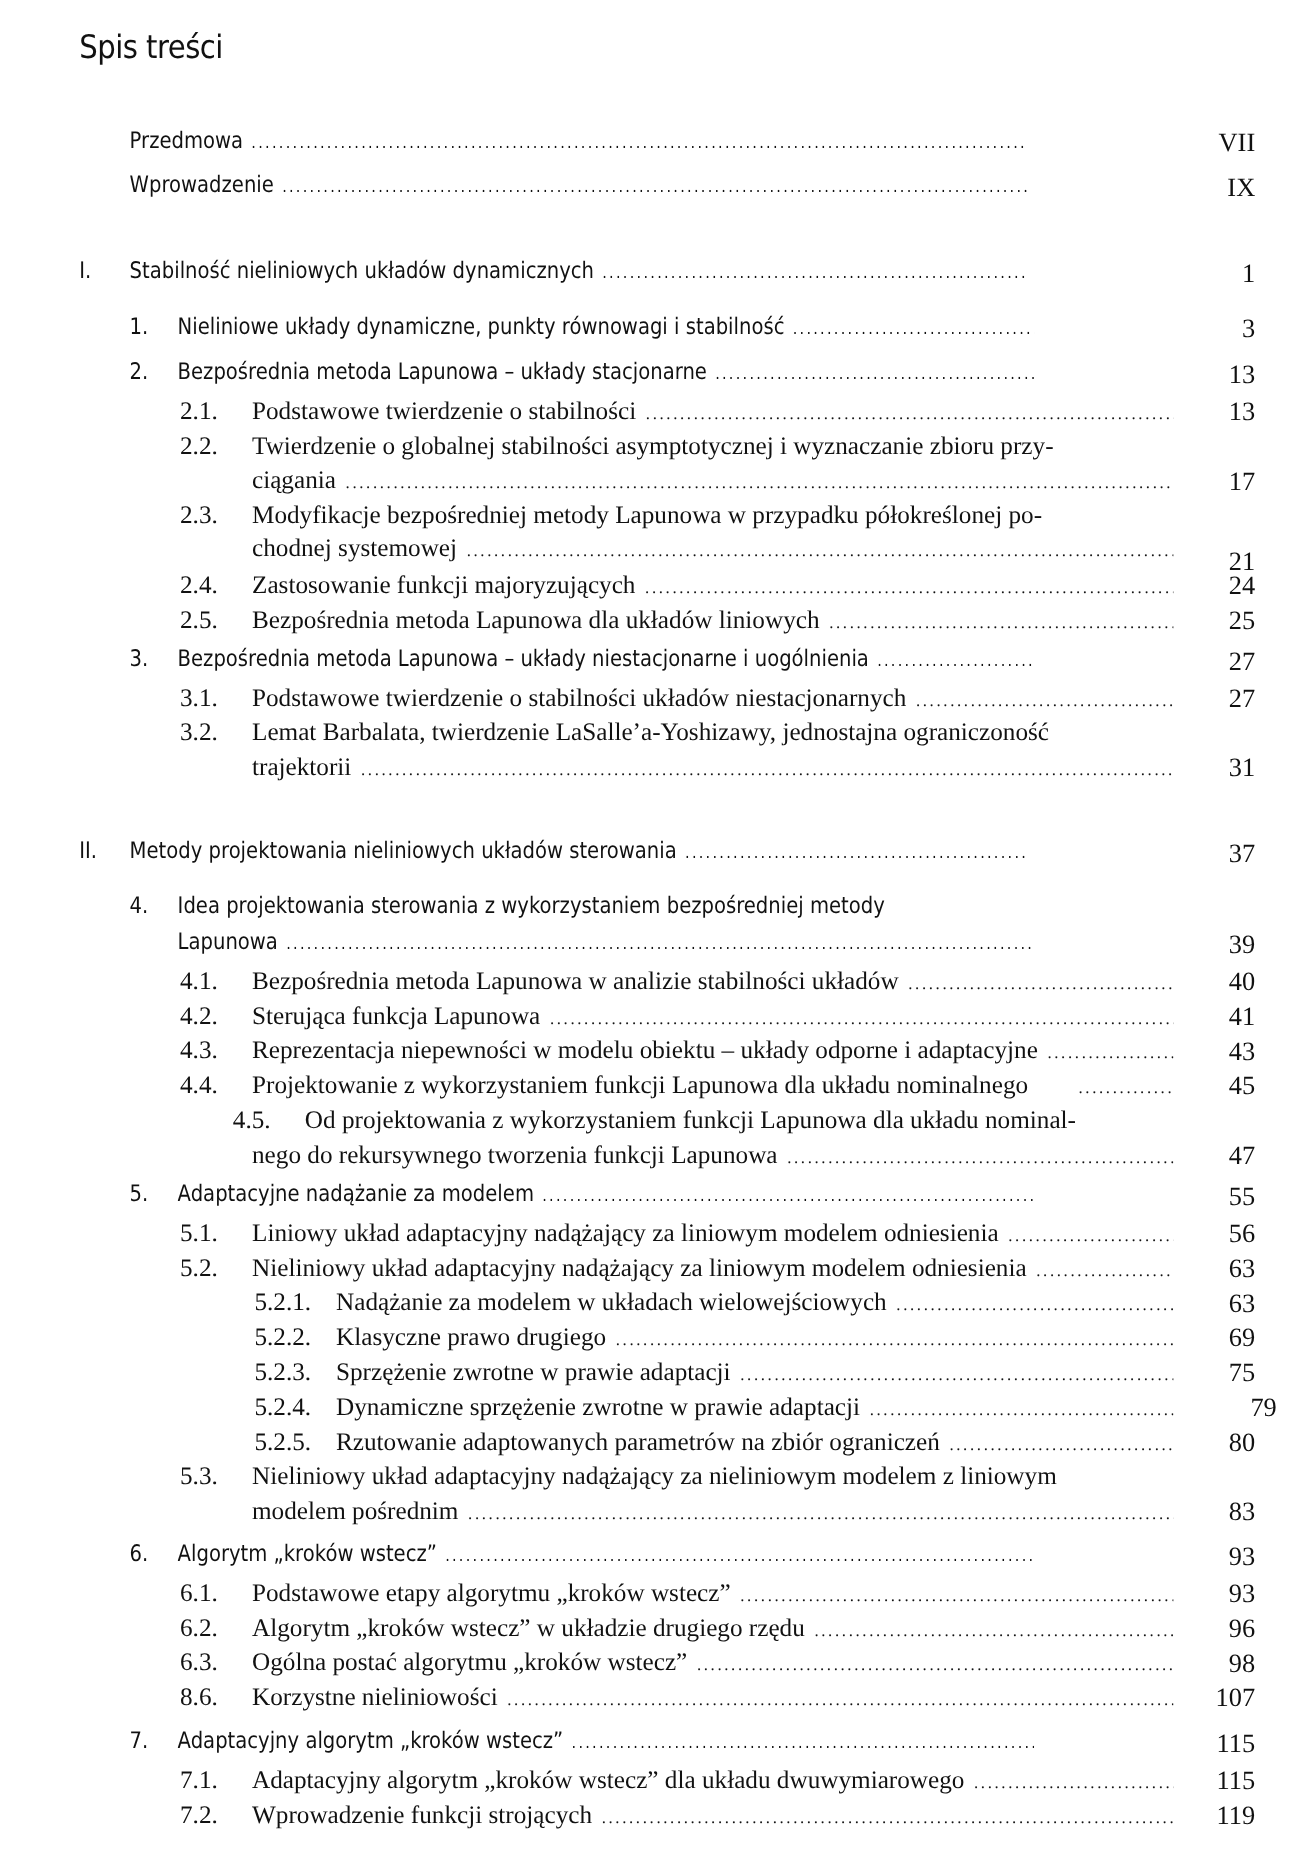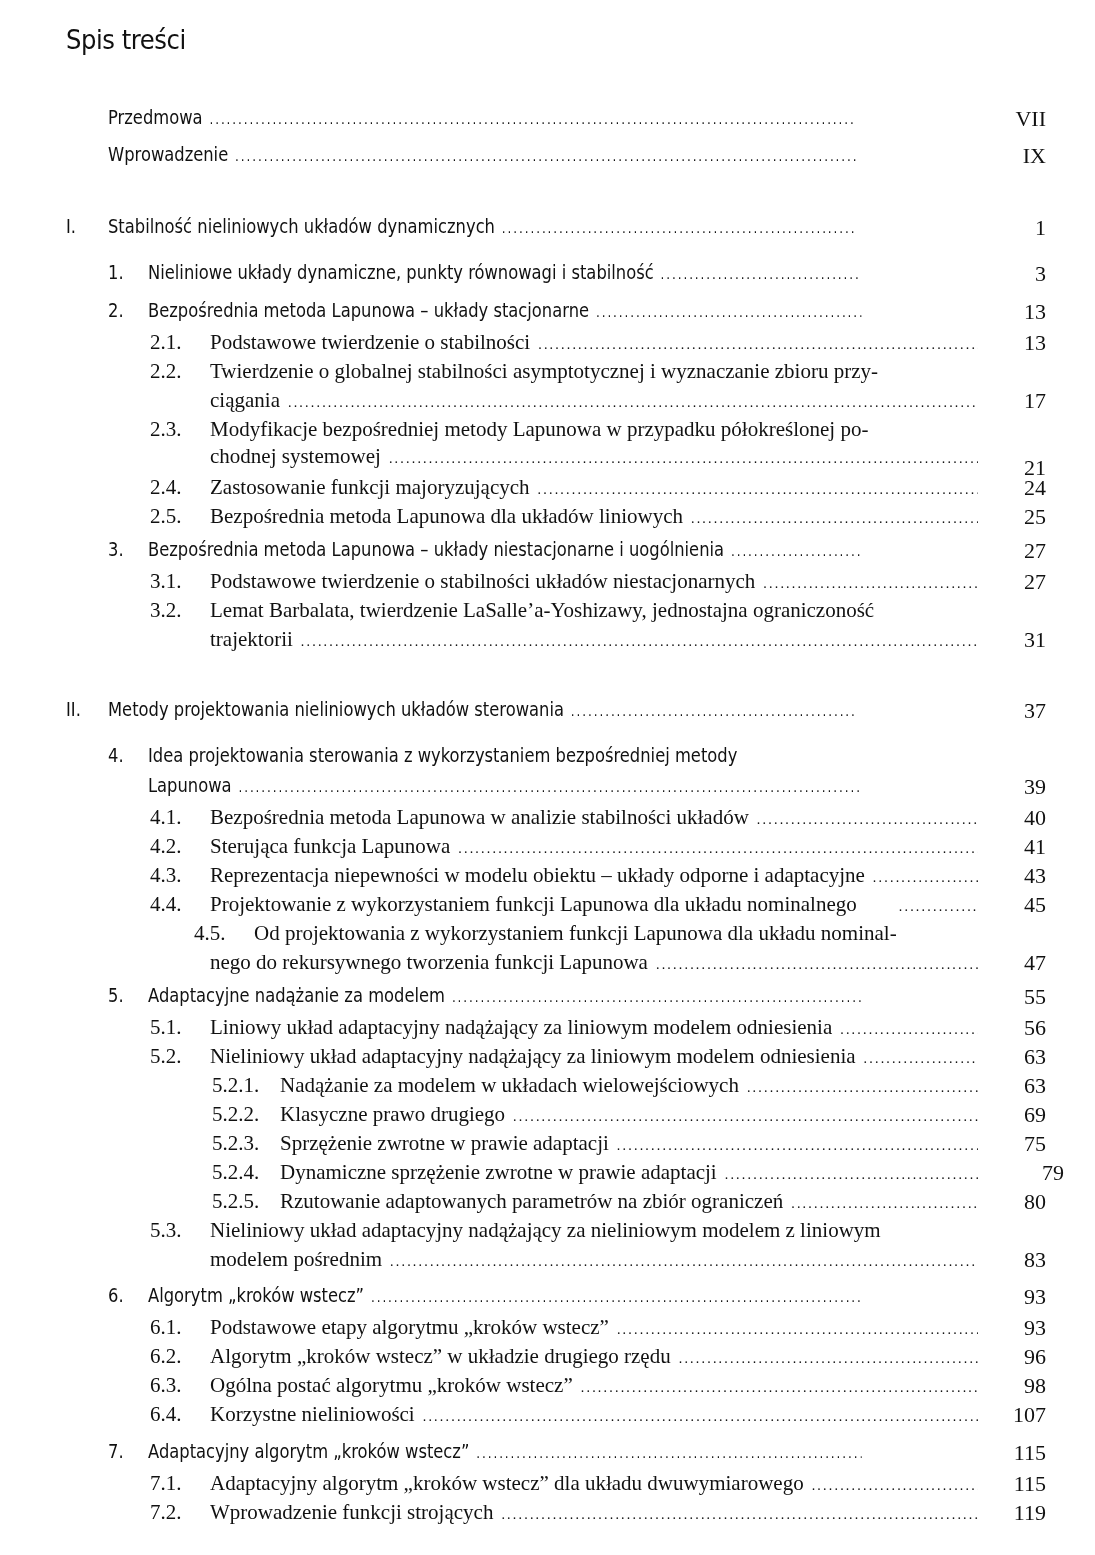--- a/index.html
+++ b/index.html
@@ -306,21 +306,21 @@
     </div>
     <div class="row " style="top: 1373px;">
       <span class="num serif" style="left: 150px;">6.3.</span>
       <div class="txt serif" style="left: 210px; width: 768px;">
         <span class="t">Ogólna postać algorytmu „kroków wstecz”</span>
         <span class="dots">................................................................................................................................................................................................................................................................................................................................................................................................................</span>
       </div>
       <span class="pg" style="top: 0px;">98</span>
     </div>
     <div class="row " style="top: 1402px;">
-      <span class="num serif" style="left: 150px;">6.4.</span>
+      <span class="num serif" style="left: 150px;">8.6.</span>
       <div class="txt serif" style="left: 210px; width: 768px;">
         <span class="t">Korzystne nieliniowości</span>
         <span class="dots">................................................................................................................................................................................................................................................................................................................................................................................................................</span>
       </div>
       <span class="pg" style="top: 0px;">107</span>
     </div>
     <div class="row " style="top: 1440px;">
       <span class="num sans" style="left: 108px;">7.</span>
       <div class="txt sans" style="left: 148px; width: 830px;">
         <span class="t">Adaptacyjny algorytm „kroków wstecz”</span>

